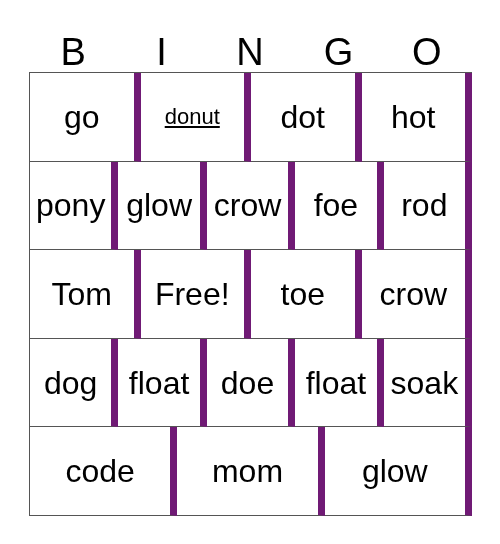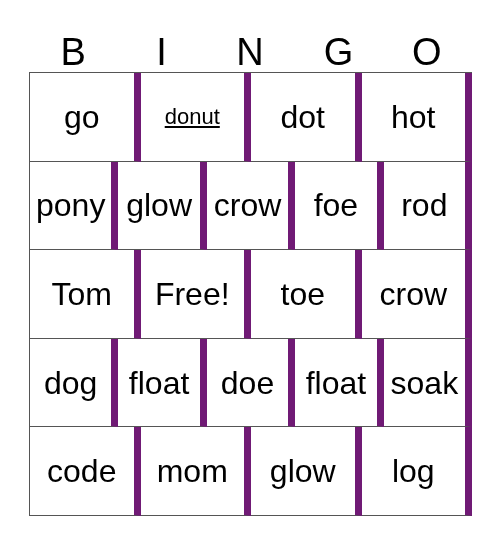--- a/index.html
+++ b/index.html
@@ -162,19 +162,16 @@
     <div class="grid-row">
       <div class="grid-cell">
           <span class="cell-text">code</span>
         </div>
       <div class="grid-cell">
           <span class="cell-text">mom</span>
         </div>
       <div class="grid-cell">
           <span class="cell-text">glow</span>
         </div>
-      <div class="grid-cell">
-          <span class="cell-text">log</span>
-        </div>
     </div>
 
   </div>
 </div>
 
 </body></html>

